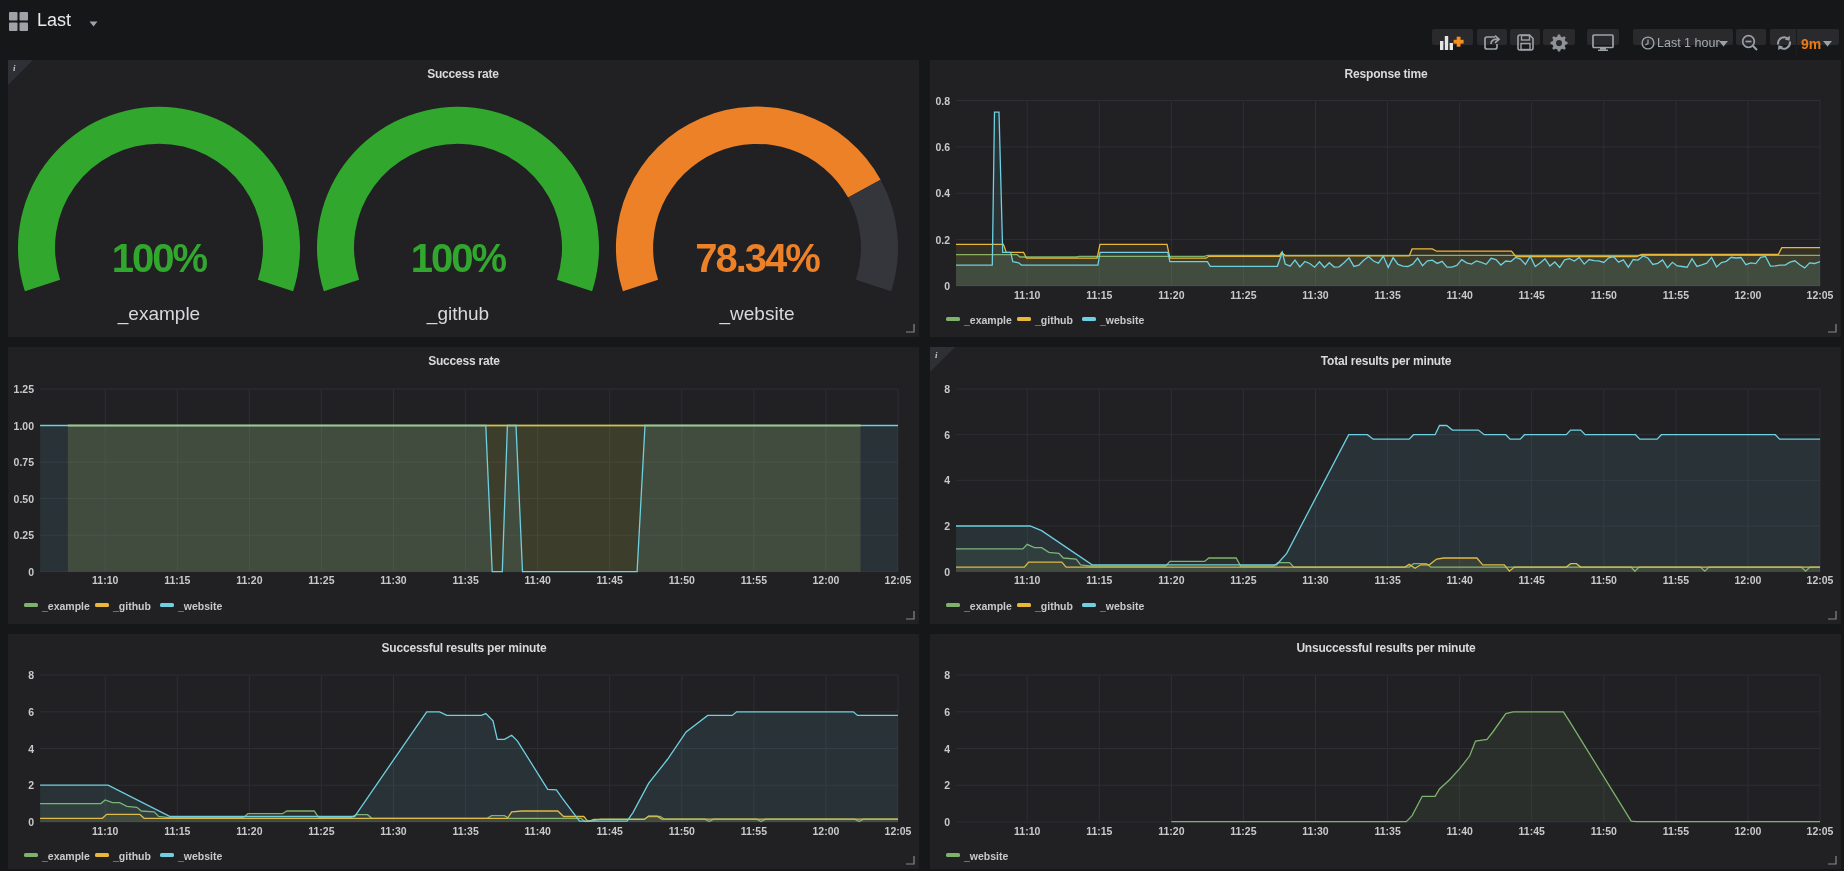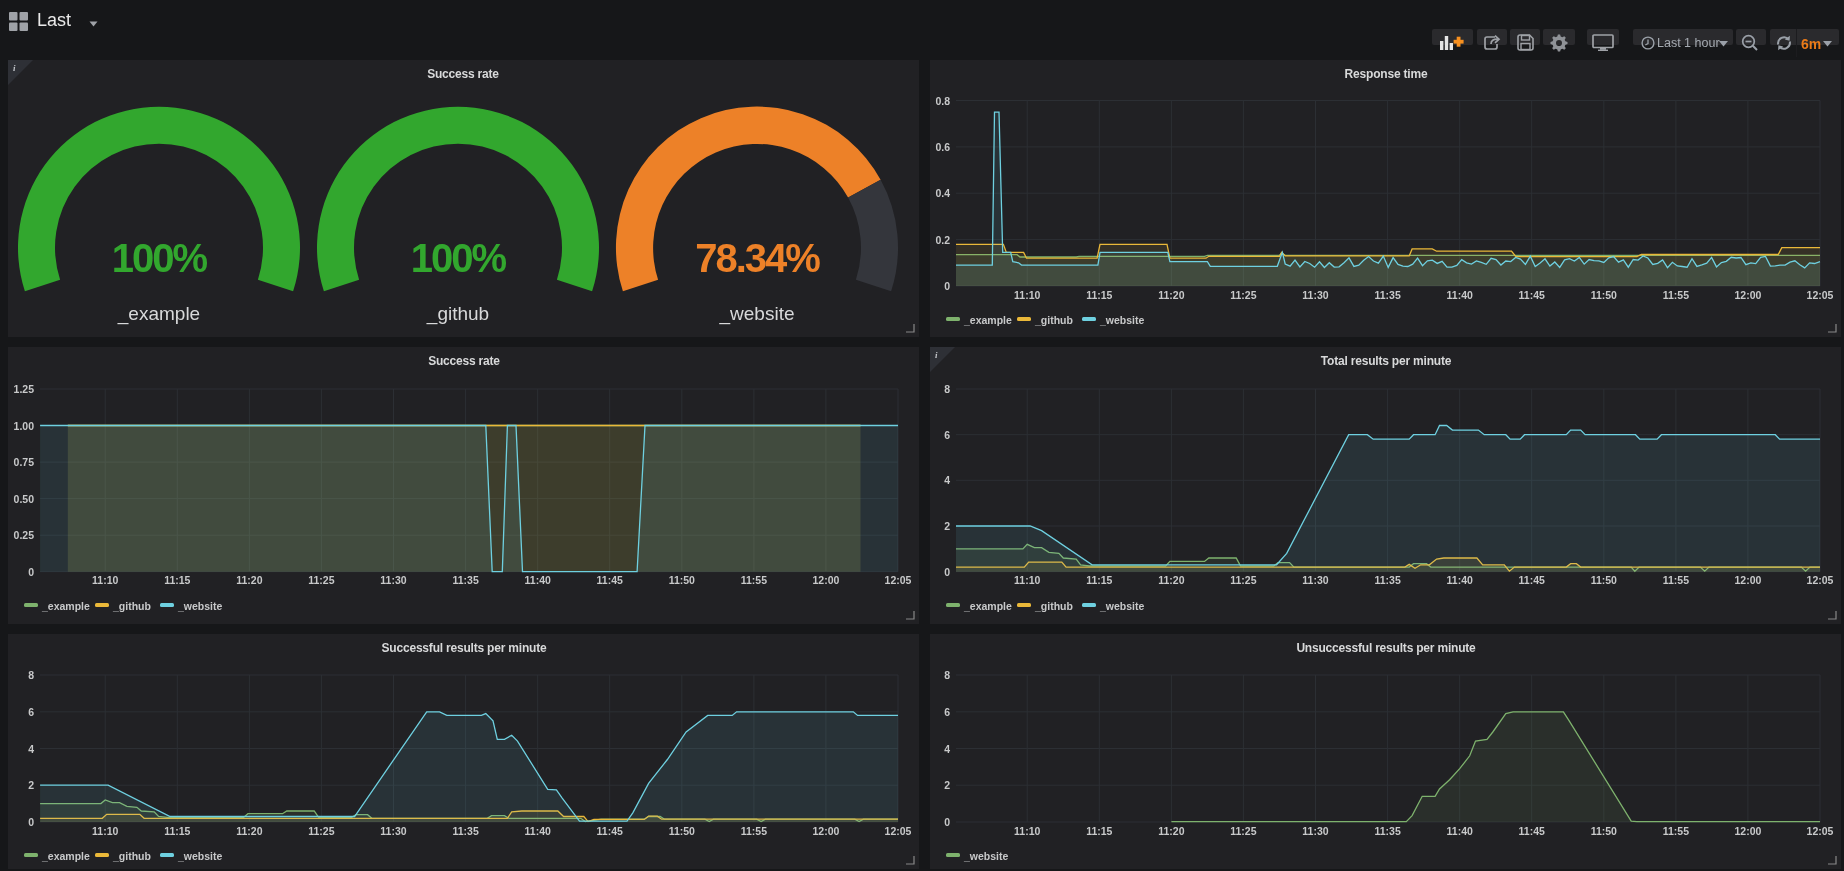--- a/index.html
+++ b/index.html
@@ -60,21 +60,21 @@
         <line x1="11.8" y1="11.8" x2="16" y2="16" stroke="#9aa0a8" stroke-width="2"></line>
       </svg></div>
     <div class="nbtn" style="left:1770px;width:69px">
       <svg width="16" height="16" style="position:absolute;left:6px;top:6px">
         <path d="M2.2,9.5 A6,6 0 0 1 12.6,4.4" fill="none" stroke="#9aa0a8" stroke-width="2"></path>
         <path d="M13.9,0.8 L13.6,5.8 L8.8,4.4 Z" fill="#9aa0a8" stroke="none"></path>
         <path d="M13.8,6.5 A6,6 0 0 1 3.4,11.6" fill="none" stroke="#9aa0a8" stroke-width="2"></path>
         <path d="M2.1,15.2 L2.4,10.2 L7.2,11.6 Z" fill="#9aa0a8" stroke="none"></path>
       </svg>
       <div style="position:absolute;left:26px;top:0;width:1px;height:28px;background:#1c1c1f"></div>
-      <span style="position:absolute;left:31px;top:6.5px;font:700 14px 'Liberation Sans',sans-serif;color:#eb7b18">6m</span>
+      <span style="position:absolute;left:31px;top:6.5px;font:700 14px 'Liberation Sans',sans-serif;color:#eb7b18">9m</span>
       <svg style="position:absolute;left:53px;top:12px" width="9" height="6">
         <path d="M0,0 L4.5,5.5 L9,0 Z" fill="#9aa0a8"></path>
       </svg>
     </div>
   </div>
 <div class="panel" style="left:8px;top:60px;width:911px;height:277px"><svg width="911" height="277">
       <text x="455" y="18" text-anchor="middle" class="ti">Success rate</text>
       <path d="M16.9,231.3 A141,141 0 1 1 285.1,231.3 L249.9,219.8 A104,104 0 1 0 52.1,219.8 Z" fill="#32a72e"></path>
       <text x="151" y="212" text-anchor="middle" style="font:700 40px 'Liberation Sans',sans-serif;letter-spacing:-2px" fill="#32a72e">100%</text>
       <text x="151" y="260" text-anchor="middle" style="font:19px 'Liberation Sans',sans-serif" fill="#d8d9da">_example</text>

